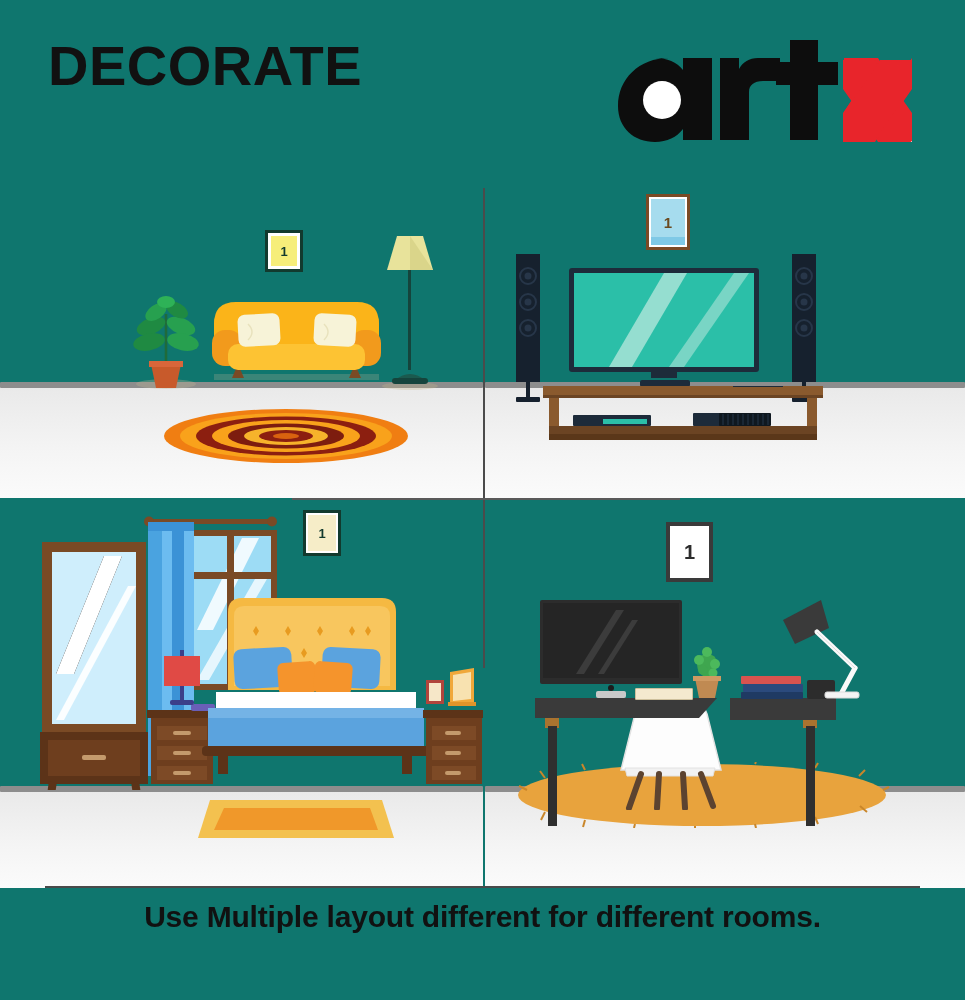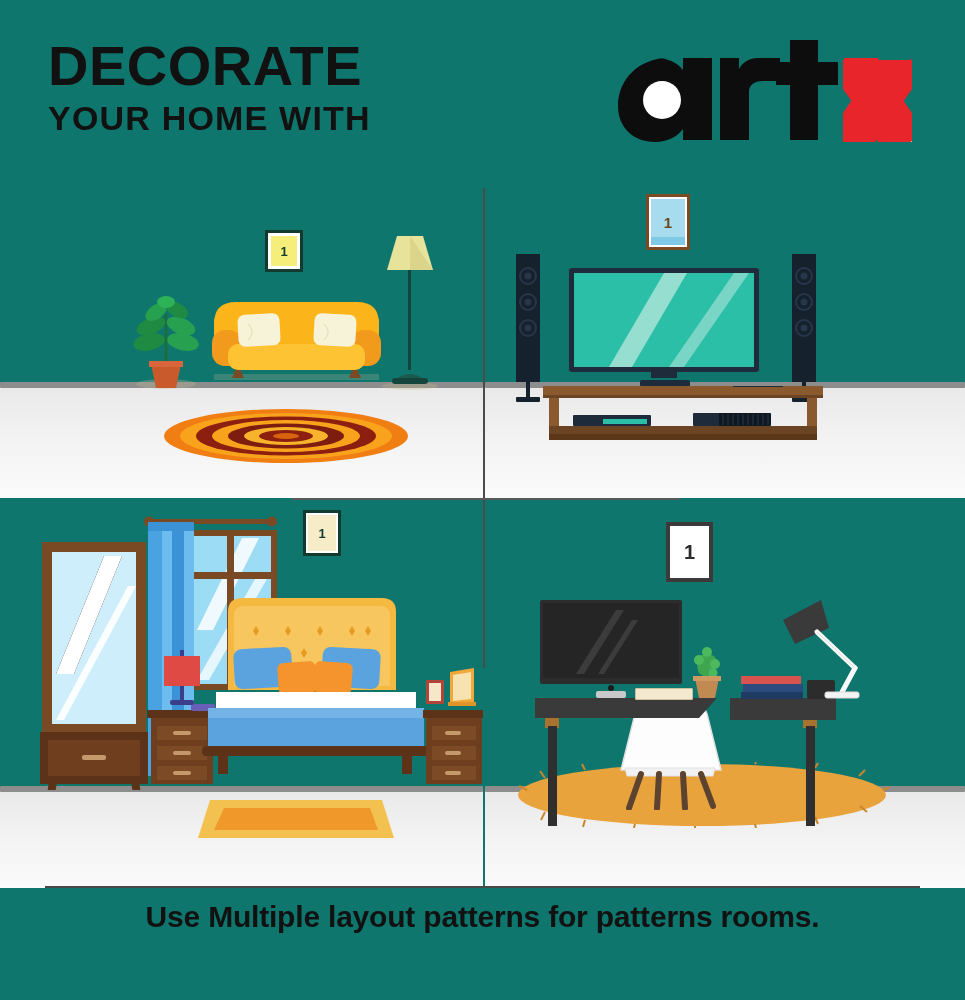--- a/index.html
+++ b/index.html
@@ -48,21 +48,20 @@
   .capline{position:absolute;left:45px;top:886px;width:875px;height:2px;background:#4a4a4a;}
 </style>
 </head>
 <body>
 
 <div class="page">
 
   <div class="header">
     <div class="headline">
       <div class="l1">DECORATE</div>
-      <div class="l2">YOUR HOME WITH</div>
     </div>
 
     <div class="logo">
       <svg width="300" height="104" viewBox="0 0 300 104">
 
         <path d="M57 18 C27 18 6 39 6 66 C6 88 22 102 43 102 C55 102 65 97 71 89 L71 100 L100 100 L100 18 L71 18 L71 30 C65 22 55 18 43 18 Z" fill="#0d0d0d" transform="translate(0,0)"></path>
         <circle cx="50" cy="60" r="19" fill="#ffffff"></circle>
 
         <path d="M108 18 L108 100 L137 100 L137 52 C137 45 142 41 151 41 L168 41 L168 18 L146 18 C137 18 131 22 127 29 L127 18 Z" fill="#0d0d0d"></path>
 
@@ -485,15 +484,15 @@
           <path d="M78 70 L64 96" stroke="#fafafa" stroke-width="5" fill="none" stroke-linecap="round"></path>
           <path d="M40 34 L78 70" stroke="#dddddd" stroke-width="1" fill="none"></path>
           <rect x="48" y="94" width="34" height="6" rx="2" fill="#f4f4f4" stroke="#dcdcdc" stroke-width="1"></rect>
         </svg>
       </div>
     </div>
 
   </div>
 
   <div class="capline"></div>
-  <div class="caption">Use Multiple layout patterns for patterns rooms.</div>
+  <div class="caption">Use Multiple layout different for different rooms.</div>
 
 </div>
 
 </body></html>

